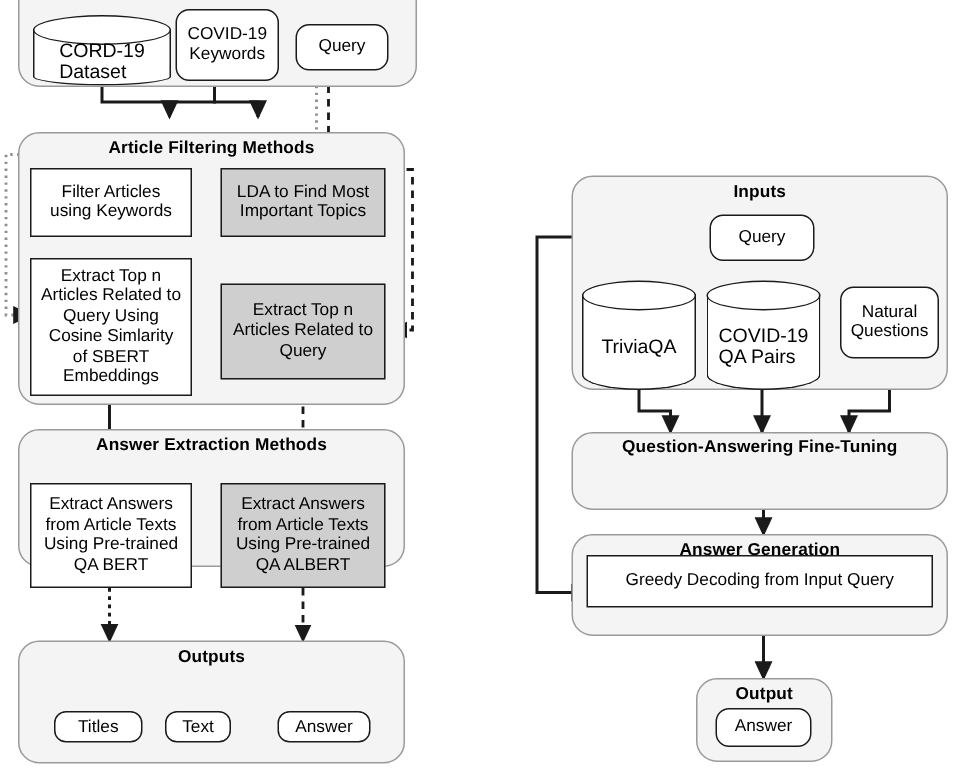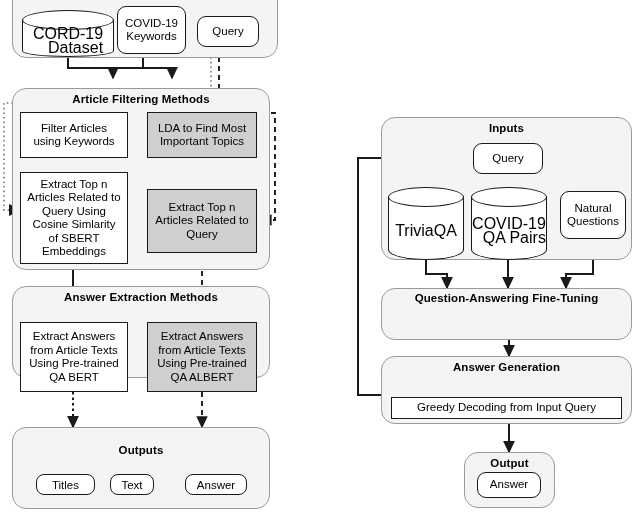--- a/index.html
+++ b/index.html
@@ -25,21 +25,21 @@
 
   
   .cyl{position:absolute;box-sizing:border-box;}
   .cyl .body{position:absolute;left:0;right:0;bottom:0;top:9px;
              background:#fff;border:1.6px solid #1a1a1a;border-top:none;
              border-radius:0 0 50% 50%/0 0 16% 16%;}
   .cyl .top{position:absolute;left:0;right:0;top:0;height:18px;
             background:#fff;border:1.6px solid #1a1a1a;border-radius:50%;}
   .cyl .lbl{position:absolute;left:0;right:0;bottom:0;top:14px;
             display:flex;align-items:center;justify-content:center;
-            text-align:right;font-size:16px;line-height:13.5px;}
+            text-align:left;font-size:13px;line-height:13.5px;}
 
   
   .chip{position:absolute;box-sizing:border-box;background:#fff;
         border:1.6px solid #1a1a1a;border-radius:8px;display:flex;
         align-items:center;justify-content:center;font-size:11.5px;}
 </style>
 </head>
 <body>
 
 <div id="canvas">
@@ -136,21 +136,21 @@
 from Article Texts
 Using Pre-trained
 QA BERT</div>
 
   <div class="box shaded" style="left:147px;top:322px;width:110px;height:70px;white-space:pre-line;">Extract Answers
 from Article Texts
 Using Pre-trained
 QA ALBERT</div>
 
   <div class="panel" style="left:12px;top:427px;width:258px;height:82px;">
-    <div class="panel-title" style="top:16px;">Outputs</div>
+    <div class="panel-title" style="top:4px;">Outputs</div>
   </div>
 
 
   <div class="chip" style="left:36px;top:474px;width:59px;height:21px;">Titles</div>
   <div class="chip" style="left:110px;top:474px;width:44px;height:21px;">Text</div>
   <div class="chip" style="left:185px;top:474px;width:62px;height:21px;">Answer</div>
 
   <div class="panel" style="left:381px;top:117px;width:251px;height:143px;">
     <div class="panel-title" style="top:4px;">Inputs</div>
   </div>
@@ -173,20 +173,20 @@
   <div class="box round" style="left:560px;top:191px;width:66px;height:48px;white-space:pre-line;">Natural
 Questions</div>
 
   <div class="panel" style="left:381px;top:288px;width:251px;height:52px;">
     <div class="panel-title" style="top:3px;">Question-Answering Fine-Tuning</div>
   </div>
 
   <div class="panel" style="left:381px;top:356px;width:251px;height:68px;">
     <div class="panel-title" style="top:4px;">Answer Generation</div>
   </div>
-  <div class="box thin" style="left:391px;top:397px;width:231px;height:22px;">Greedy Decoding from Input Query</div>
+  <div class="box thin" style="left:391px;top:370px;width:231px;height:35px;">Greedy Decoding from Input Query</div>
 
   <div class="panel" style="left:464px;top:452px;width:91px;height:56px;">
     <div class="panel-title" style="top:4px;">Output</div>
   </div>
   <div class="box round" style="left:477px;top:472px;width:64px;height:26px;">Answer</div>
 
 </div>
 
 </body></html>

